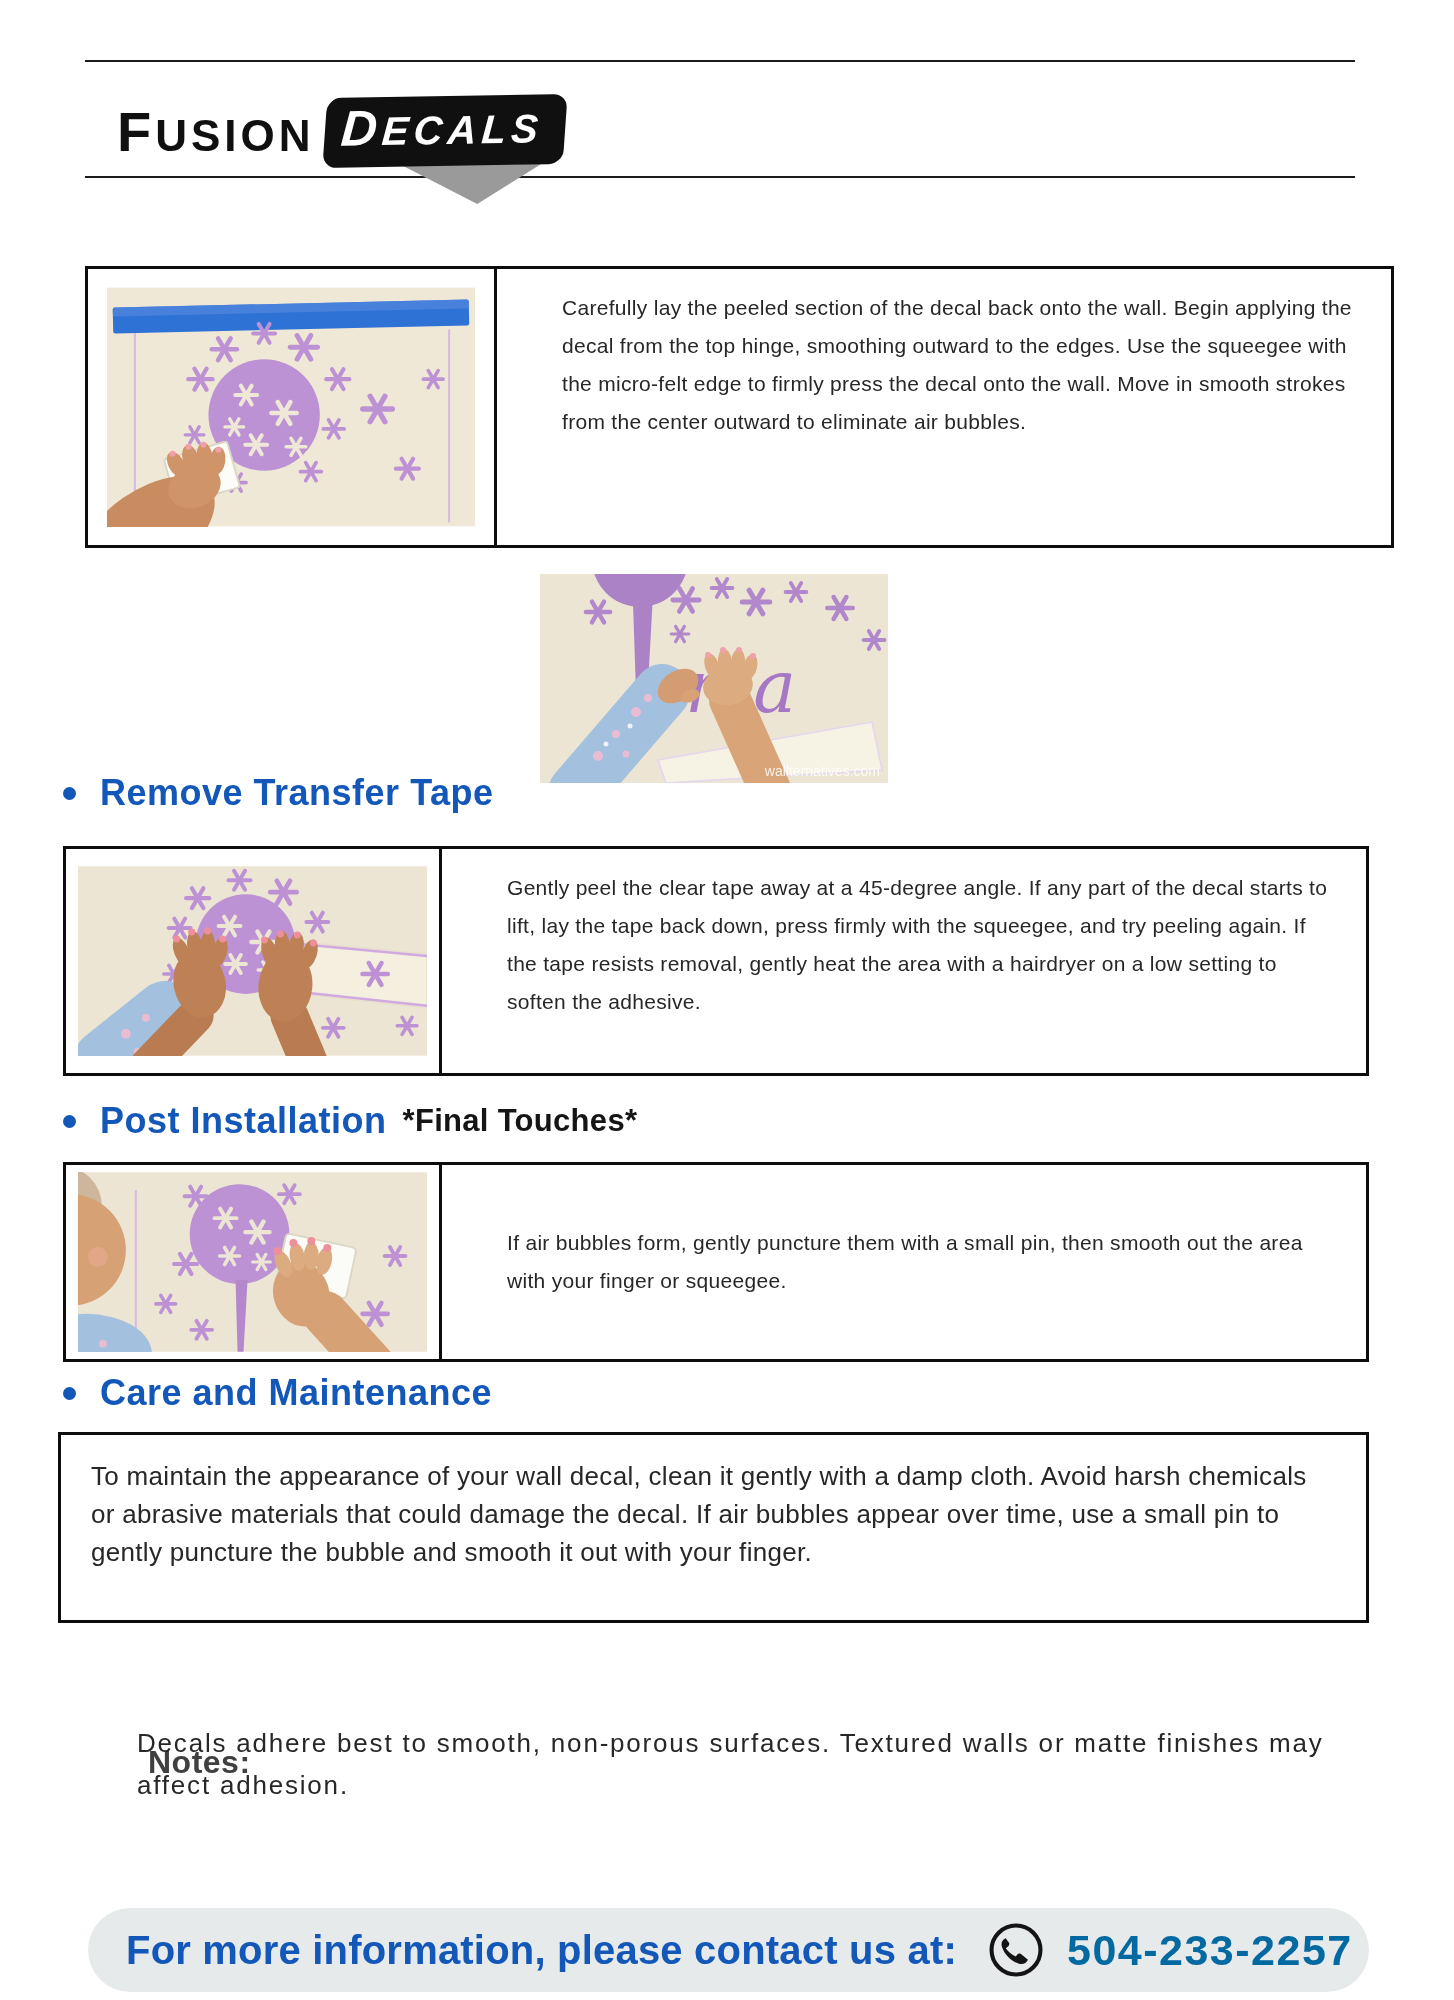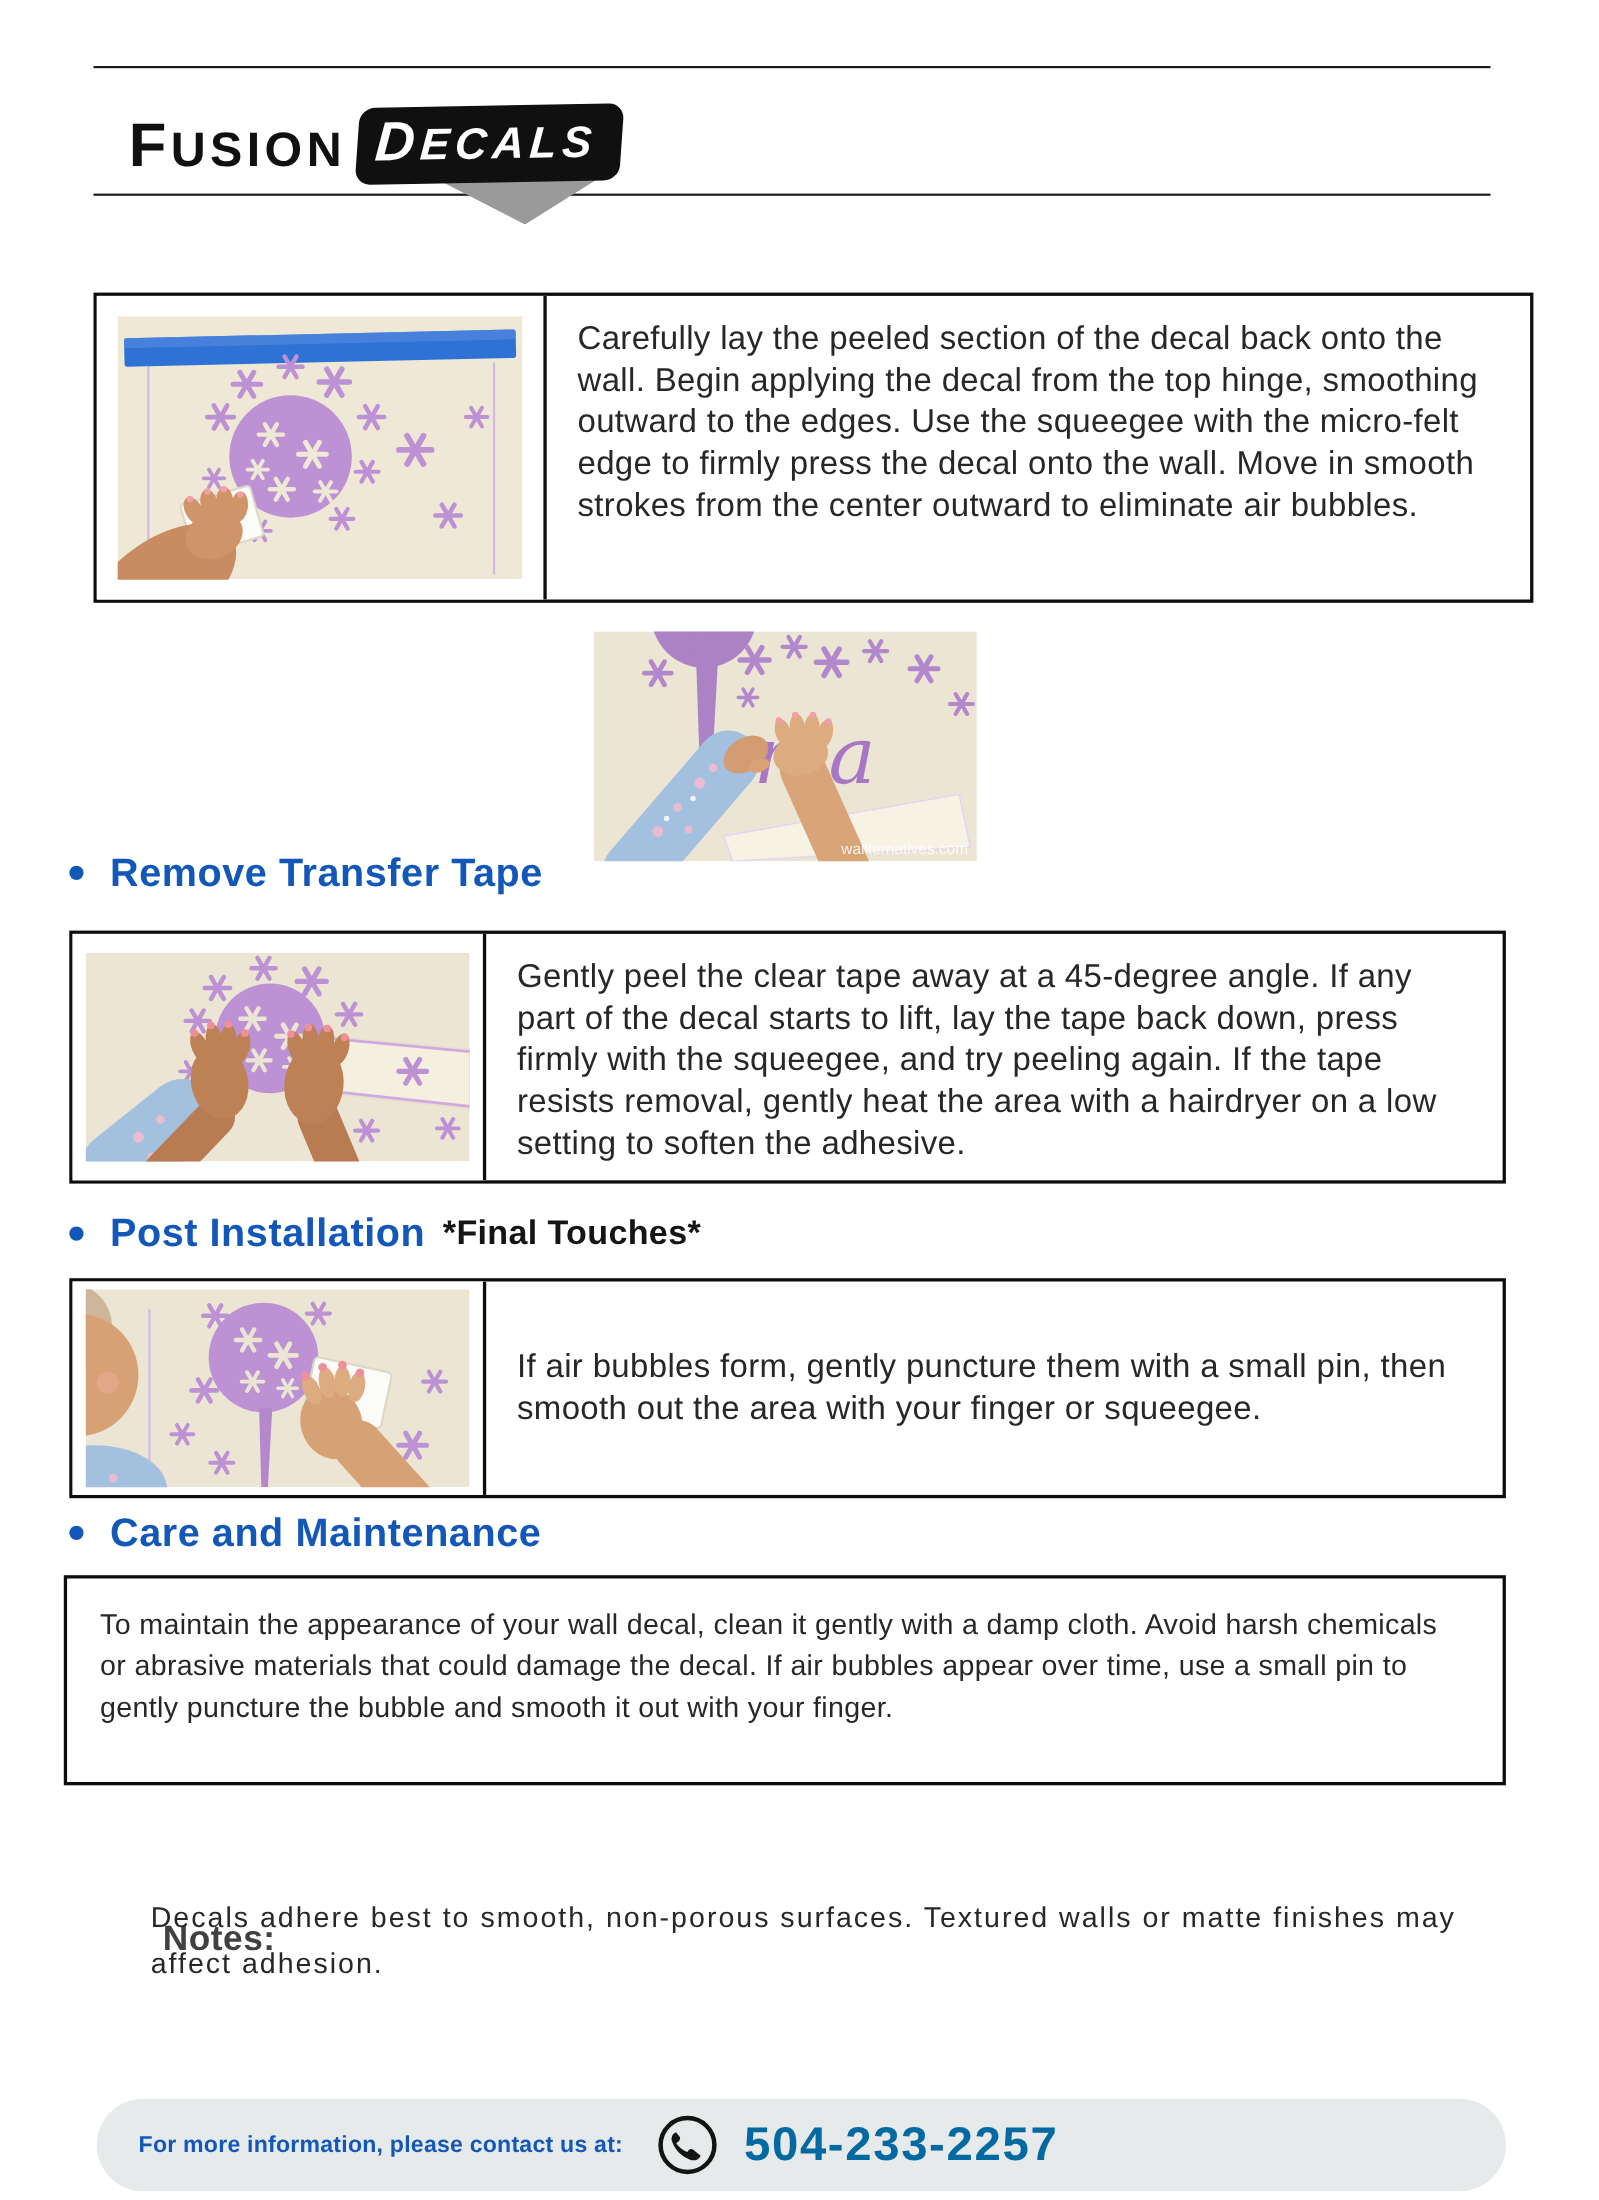--- a/index.html
+++ b/index.html
@@ -39,34 +39,34 @@
             line-height:38px;letter-spacing:0.3px;color:#272727;display:block;}
 
   .photo-cell{flex:none;display:flex;align-items:center;justify-content:center;
               border-right:3px solid #0d0d0d;box-sizing:border-box;background:#fff;}
   .box-apply .photo-cell{width:409px;}
   .box-remove .photo-cell,.box-post .photo-cell{width:376px;}
   .box-apply .photo{width:368px;height:240px;}
   .box-remove .photo{width:349px;height:190px;}
   .box-post .photo{width:349px;height:180px;}
 
-  .text-cell{flex:1;padding:20px 28px;font-size:30px;line-height:38px;letter-spacing:0.3px;
-             color:#272727;box-sizing:border-box;display:flex;align-items:flex-start;}
+  .text-cell{flex:1;padding:20px 28px;font-size:21px;line-height:38px;letter-spacing:0.3px;
+             color:#272727;box-sizing:border-box;display:flex;align-items:flex-start;margin-left:37px;}
   .text-cell.center{align-items:center;}
 
   .mid-photo{position:absolute;left:540px;top:574px;width:348px;height:209px;}
 
   .notes-heading{position:absolute;left:104px;top:1744px;font-size:32px;font-weight:bold;
                  color:#404040;letter-spacing:0.5px;margin-left:44px;}
   .notes-body{position:absolute;left:104px;top:1722px;width:1190px;font-size:26px;line-height:42px;
               letter-spacing:1.8px;color:#272727;margin-left:33px;}
 
   .footer-pill{position:absolute;left:88px;top:1908px;width:1281px;height:84px;background:#e7eaeb;
                border-radius:42px;display:flex;align-items:center;padding:0 38px;box-sizing:border-box;}
-  .footer-label{font-size:21px;font-weight:bold;color:#1358b8;letter-spacing:0.2px;white-space:nowrap;}
+  .footer-label{font-size:40px;font-weight:bold;color:#1358b8;letter-spacing:0.2px;white-space:nowrap;}
   .phone-icon{width:58px;height:58px;margin-left:30px;flex:none;}
   .footer-phone{font-size:43px;font-weight:bold;color:#0369a1;margin-left:22px;letter-spacing:1.5px;white-space:nowrap;}
 </style>
 </head>
 <body>
 
 <div class="page">
 
   <div class="rule rule-top"></div>
 

